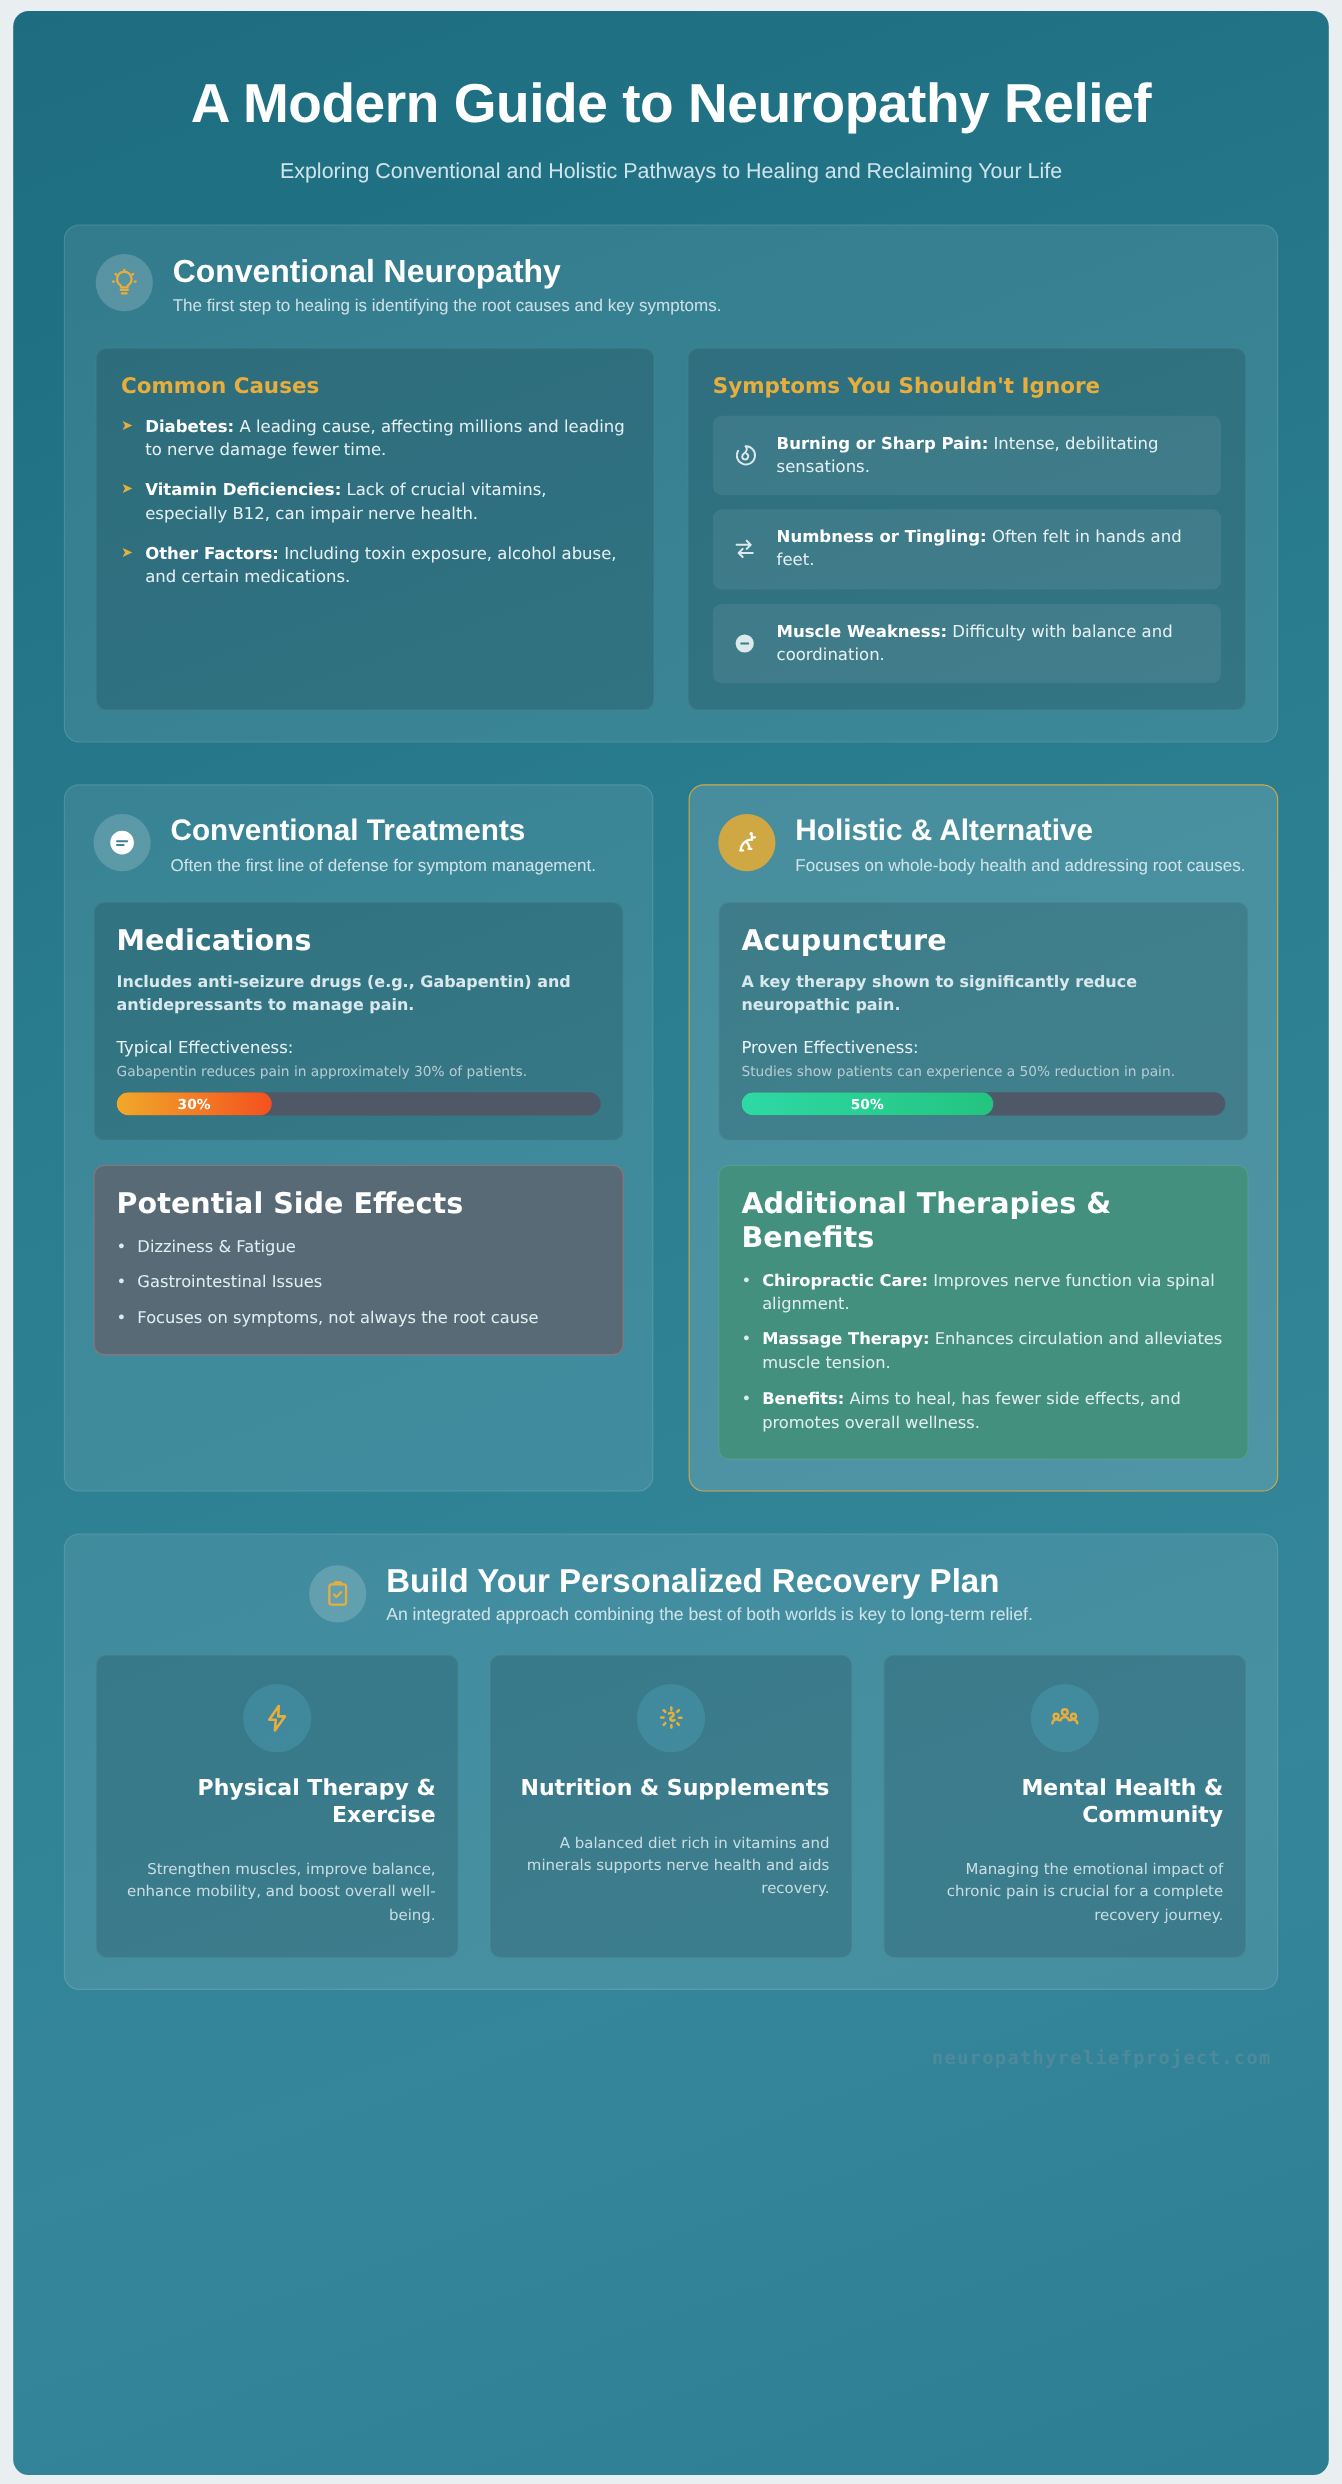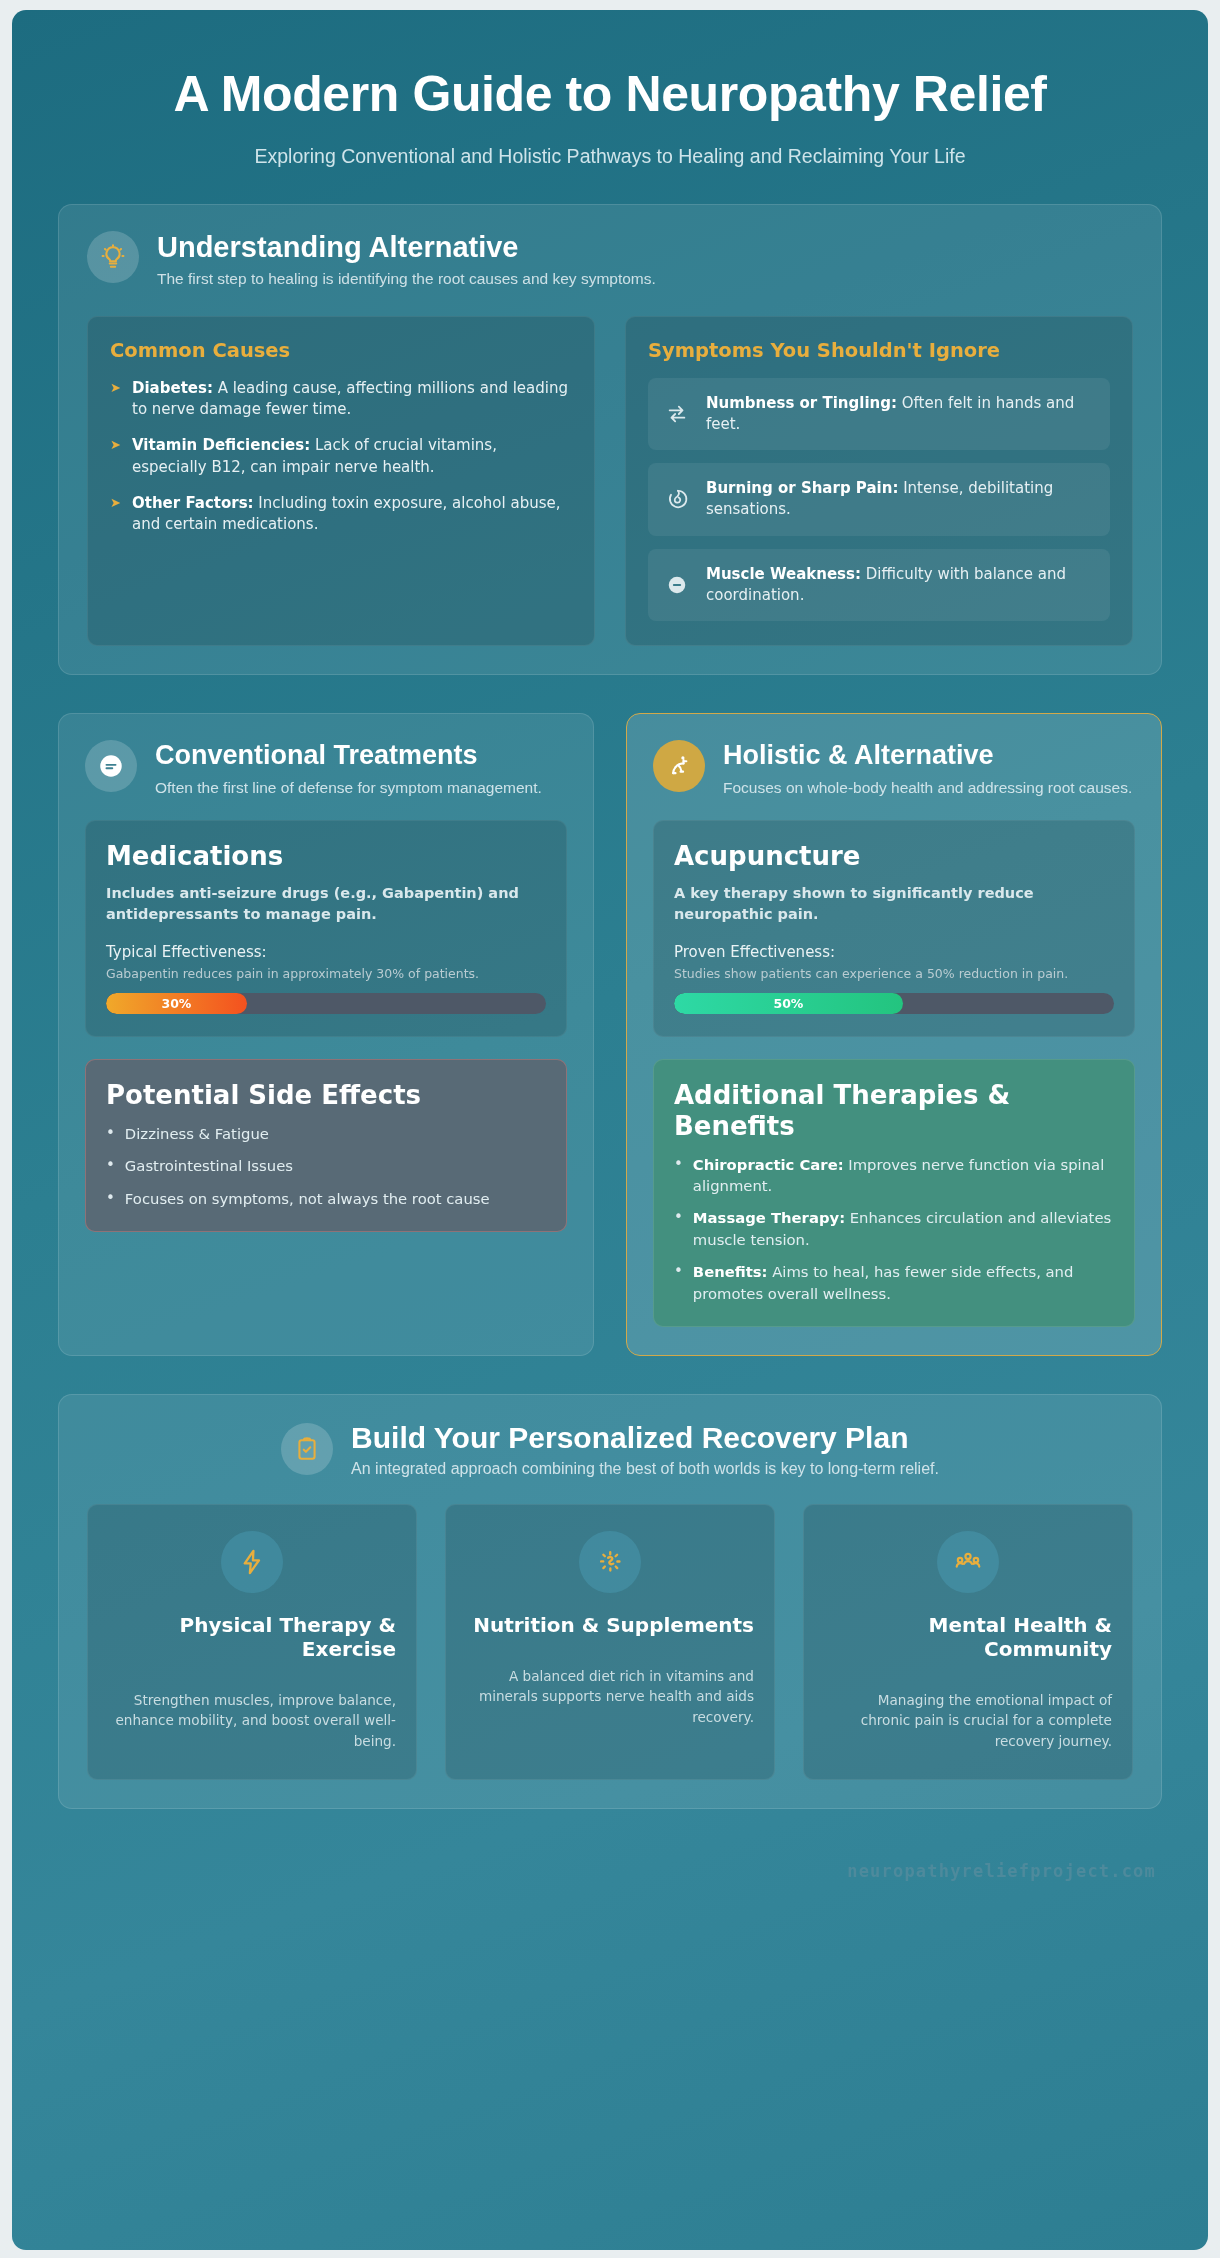--- a/index.html
+++ b/index.html
@@ -209,21 +209,21 @@
   <div class="panel">
     <div class="panel-head">
       <div class="badge">
         <svg width="26" height="26" viewBox="0 0 24 24" fill="none" stroke="#e8ae3d" stroke-width="1.9" stroke-linecap="round">
           <path d="M9 18h6M10 21h4"></path>
           <path d="M12 3a6 6 0 0 0-3.5 10.9c.6.5.9 1.2.9 1.9V16h5.2v-.2c0-.7.3-1.4.9-1.9A6 6 0 0 0 12 3z"></path>
           <path d="M12 1.2v.8M4.6 4.6l.6.6M19.4 4.6l-.6.6M2.4 11h.9M20.7 11h.9"></path>
         </svg>
       </div>
       <div class="panel-head-text">
-        <h2>Understanding Alternative</h2>
+        <h2>Conventional Neuropathy</h2>
         <div class="sub">The first step to healing is identifying the root causes and key symptoms.</div>
       </div>
     </div>
 
     <div class="und-grid">
       <div class="und-col">
         <div class="subcard">
           <h3>Common Causes</h3>
           <ul class="causes">
             <li>
@@ -241,36 +241,36 @@
           </ul>
         </div>
       </div>
 
       <div class="und-col">
         <div class="subcard">
           <h3>Symptoms You Shouldn't Ignore</h3>
 
           <div class="symptom">
             <span class="sym-ico">
+              <svg width="22" height="22" viewBox="0 0 24 24" fill="none" stroke="#dce9ed" stroke-width="1.9" stroke-linecap="round" stroke-linejoin="round">
+                <path d="M13 3c2 2.5 1 4.5-.5 6C11 10.5 9.5 11 9.5 13a3 3 0 1 0 4.3-2.7"></path>
+                <path d="M13 3a9 9 0 1 1-7.5 4.4"></path>
+              </svg>
+            </span>
+            <span class="txt"><b>Burning or Sharp Pain:</b><span> Intense, debilitating sensations.</span></span>
+          </div>
+
+          <div class="symptom">
+            <span class="sym-ico">
               <svg width="22" height="22" viewBox="0 0 24 24" fill="none" stroke="#dce9ed" stroke-width="2" stroke-linecap="round" stroke-linejoin="round">
                 <path d="M4 8h14M14 4l4 4-4 4"></path>
                     <path d="M20 16H6M10 12l-4 4 4 4"></path>
               </svg>
             </span>
             <span class="txt"><b>Numbness or Tingling:</b><span> Often felt in hands and feet.</span></span>
-          </div>
-
-          <div class="symptom">
-            <span class="sym-ico">
-              <svg width="22" height="22" viewBox="0 0 24 24" fill="none" stroke="#dce9ed" stroke-width="1.9" stroke-linecap="round" stroke-linejoin="round">
-                <path d="M13 3c2 2.5 1 4.5-.5 6C11 10.5 9.5 11 9.5 13a3 3 0 1 0 4.3-2.7"></path>
-                <path d="M13 3a9 9 0 1 1-7.5 4.4"></path>
-              </svg>
-            </span>
-            <span class="txt"><b>Burning or Sharp Pain:</b><span> Intense, debilitating sensations.</span></span>
           </div>
 
           <div class="symptom">
             <span class="sym-ico">
               <svg width="22" height="22" viewBox="0 0 24 24">
                 <circle cx="12" cy="12" r="9" fill="#dce9ed"></circle>
                 <rect x="7.5" y="11" width="9" height="2.1" rx="1" fill="#3a7d8c"></rect>
               </svg>
             </span>
             <span class="txt"><b>Muscle Weakness:</b><span> Difficulty with balance and coordination.</span></span>

